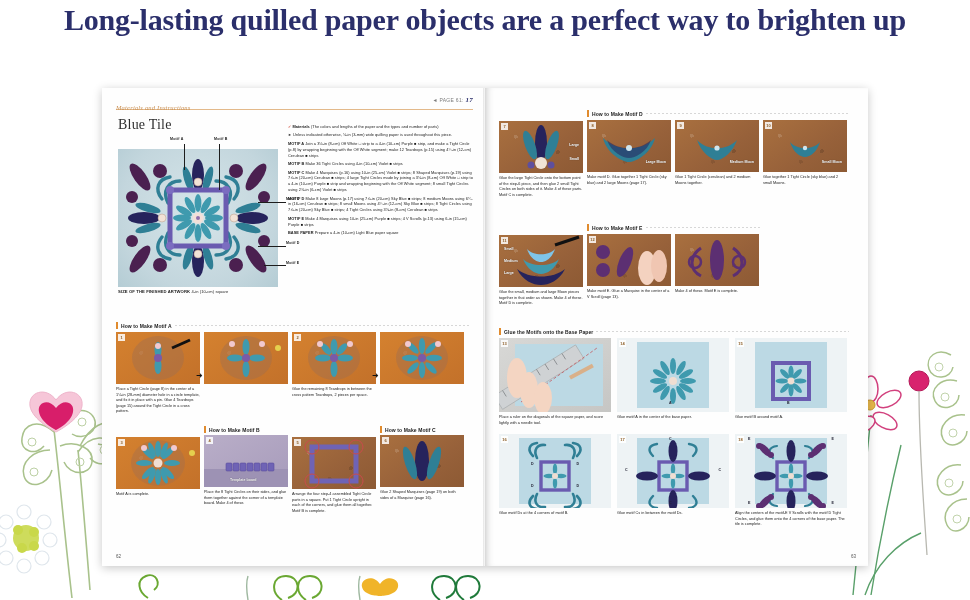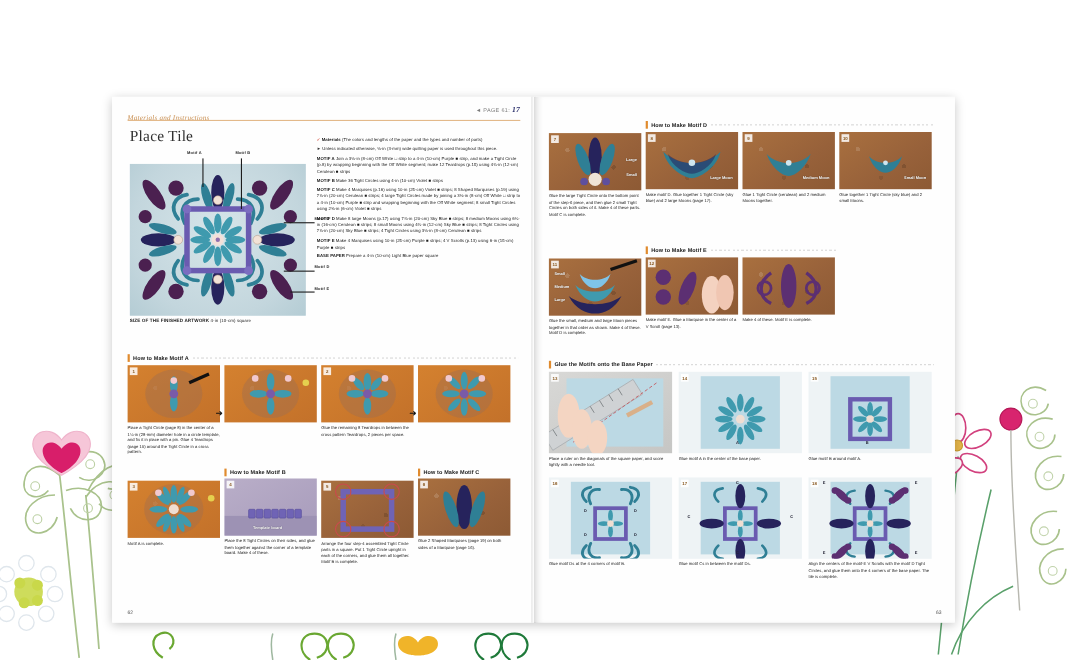--- a/index.html
+++ b/index.html
@@ -111,20 +111,21 @@
   #folio-left{left:14px;}
   #folio-right{right:12px;}
 
   
   .deco{position:absolute;pointer-events:none;}
 </style>
 </head>
 <body>
 
 <div id="headline">
+  <span class="l1">Long-lasting quilled paper objects are a perfect way to brighten up</span>
 </div>
 
 <svg class="deco" style="left:-6px;top:300px;width:130px;height:300px;" viewBox="0 0 130 300">
   <g fill="none" stroke="#a9c28c" stroke-width="1.6">
     <path d="M78 298 C70 230 66 180 60 130"></path>
     <path d="M96 290 C92 240 88 190 84 150"></path>
   </g>
   <g fill="none" stroke="#a9c28c" stroke-width="1.5">
     <path d="M60 132 C44 118 30 124 28 138 C26 152 42 156 50 146"></path>
     <path d="M62 128 C74 108 94 106 100 118 C106 130 90 142 78 134"></path>
@@ -223,21 +224,21 @@
   <div class="page" id="page-left">
 
     <div class="runhead">
       <span class="rh-text">Materials and Instructions</span>
       <span class="rh-page">
         <span>◄ PAGE 61:</span>
         <b>17</b>
       </span>
     </div>
 
-    <div class="chapter-title">Place Tile</div>
+    <div class="chapter-title">Blue Tile</div>
 
     <div id="hero-wrap">
       <div id="hero">
         <div class="tile-bg"></div>
         <svg viewBox="0 0 160 138" style="position:absolute;inset:0;width:100%;height:100%;">
 
           <g fill="#4b2050">
             <ellipse cx="22" cy="28" rx="6" ry="16" transform="rotate(-35 22 28)"></ellipse>
             <ellipse cx="138" cy="28" rx="6" ry="16" transform="rotate(35 138 28)"></ellipse>
             <ellipse cx="22" cy="110" rx="6" ry="16" transform="rotate(35 22 110)"></ellipse>

